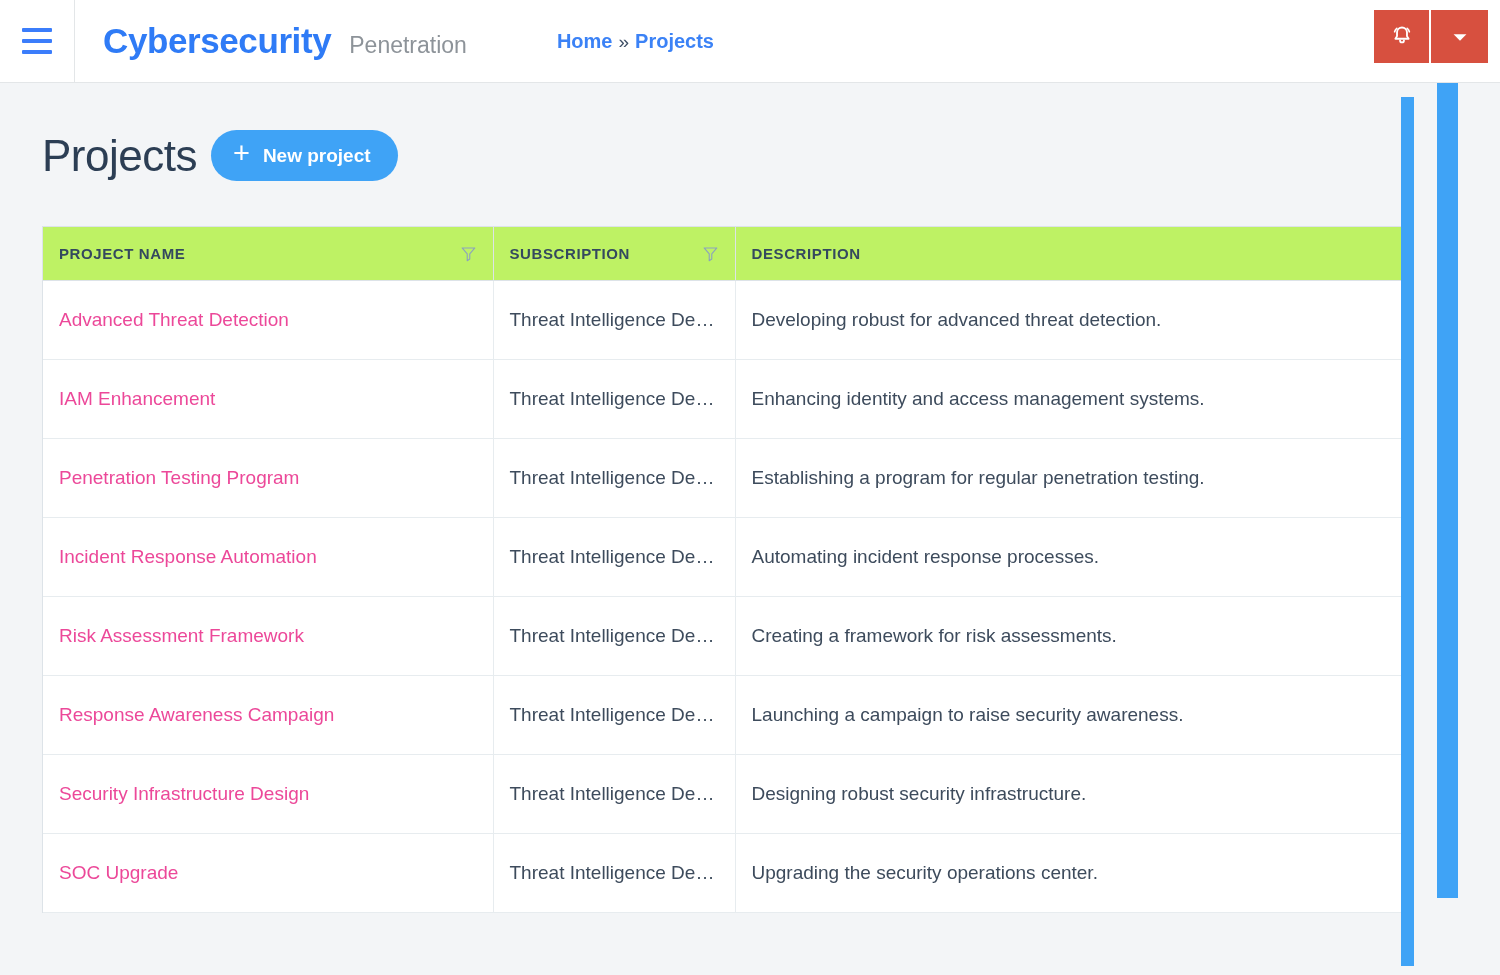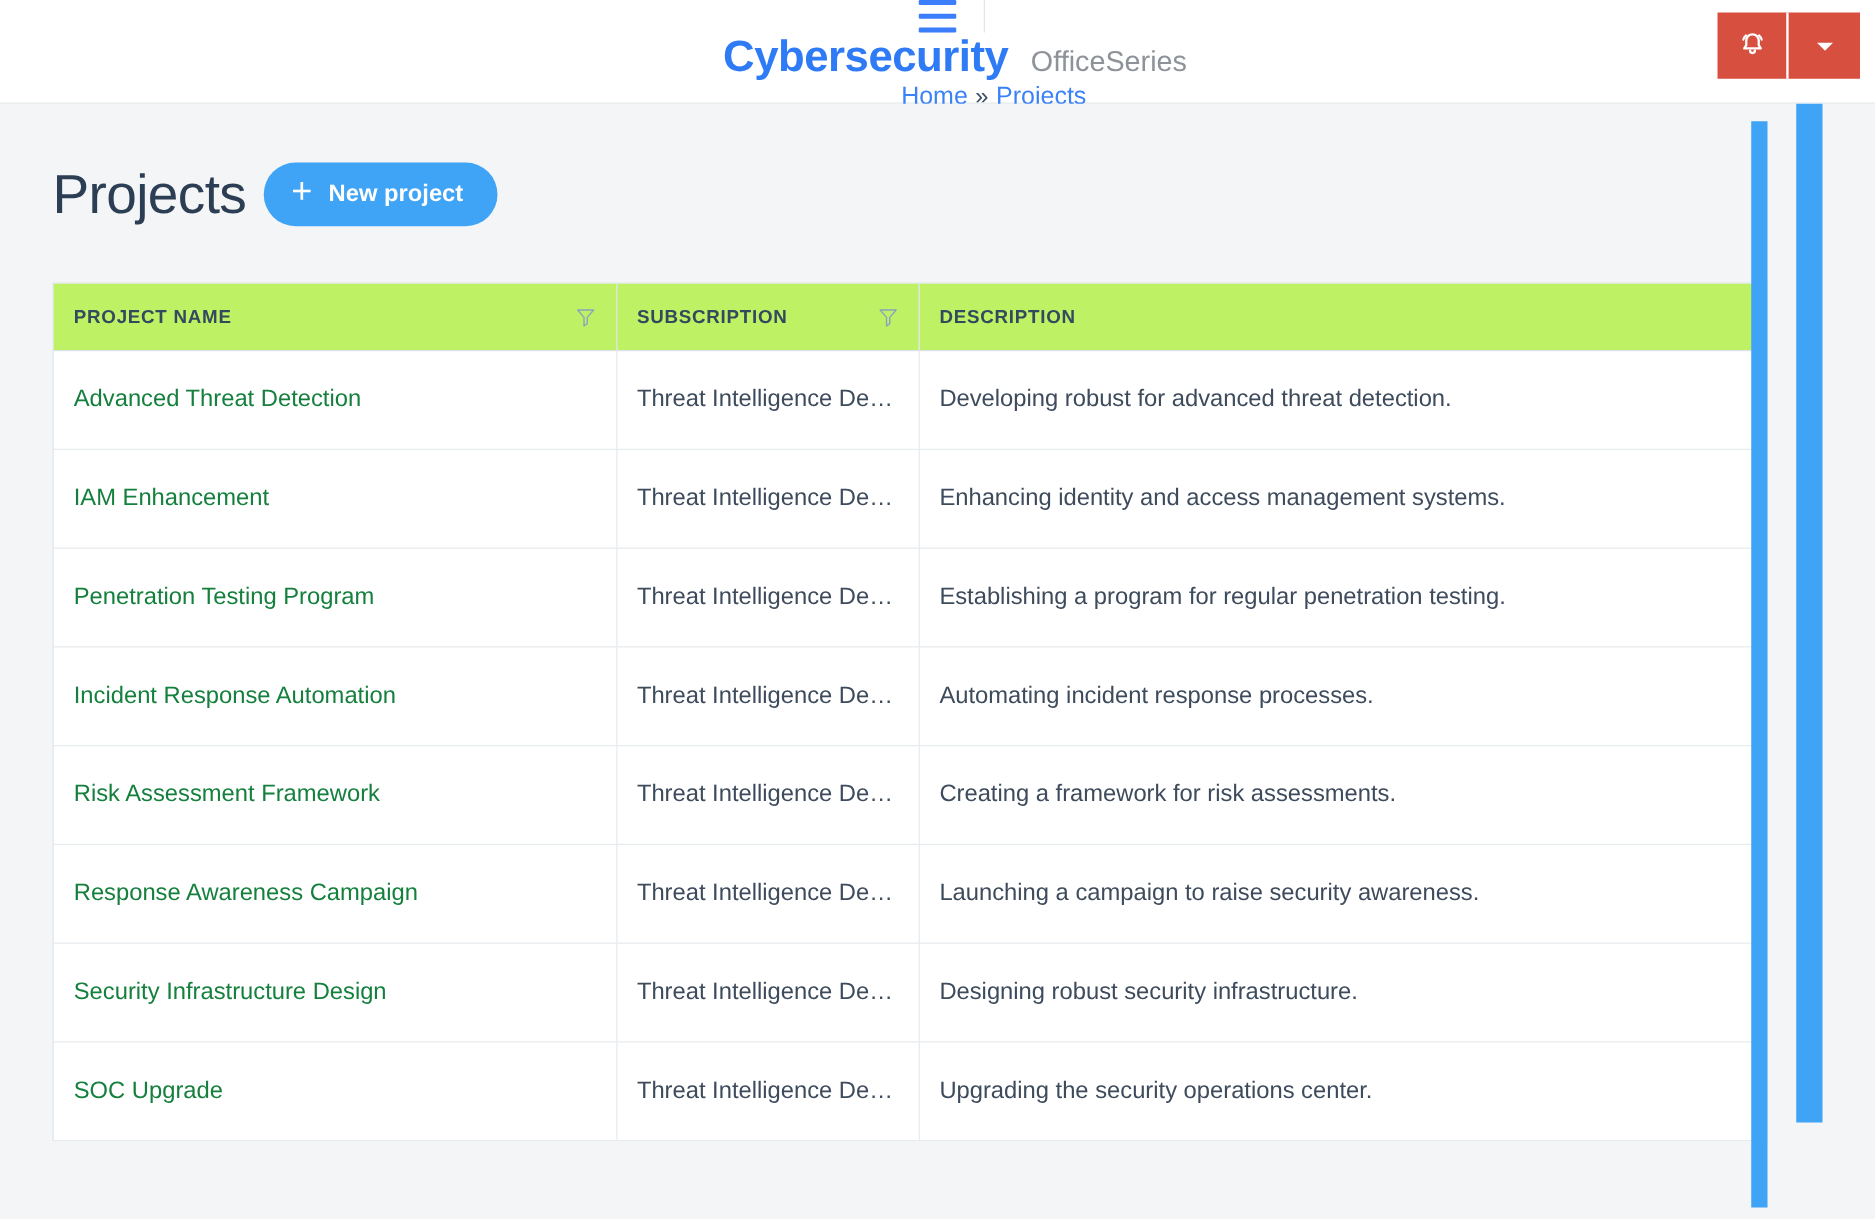--- a/index.html
+++ b/index.html
@@ -11,21 +11,20 @@
   }
 
   
   .topbar {
     position: relative;
     height: 83px;
     background: #ffffff;
     border-bottom: 1px solid #e3e6e8;
     display: flex;
     align-items: center;
-    flex-direction: column;
   }
   .hamburger {
     width: 75px; height: 83px;
     display: flex; flex-direction: column;
     align-items: center; justify-content: center;
     gap: 7px;
     cursor: pointer;
     border-right: 1px solid #e3e6e8;
   }
   .hamburger span {
@@ -54,20 +53,21 @@
     margin-left: 90px;
     font-size: 20px;
     color: #4a4f54;
     display: flex;
     align-items: baseline;
     gap: 4px;
   }
   .breadcrumb a {
     color: #3b82f6;
     text-decoration: none;
+    font-weight: bold;
   }
   .breadcrumb .sep { color: #3f4f66; font-size: 19px; padding: 0 2px; }
 
   .topbar-actions {
     position: absolute;
     right: 12px; top: 10px;
     display: flex;
     height: 53px;
   }
   .act-btn {
@@ -153,21 +153,21 @@
     color: #3d4b5c;
     padding: 0 16px;
     border-bottom: 1px solid #e7ecef;
     border-right: 1px solid #e7ecef;
     vertical-align: middle;
     white-space: nowrap;
     overflow: hidden;
   }
   tbody td:last-child { border-right: none; }
   tbody td a {
-    color: #15803d;
+    color: #ec4899;
     text-decoration: none;
     font-size: 19px;
   }
   .col-name { width: 450px; }
   .col-sub  { width: 242px; }
 
   
   .sb {
     position: absolute;
     background: #3fa3f6;
@@ -185,21 +185,21 @@
 <div class="topbar">
 
   <div class="hamburger">
     <span></span>
     <span></span>
     <span></span>
   </div>
 
   <div class="brand-wrap">
     <div class="brand">Cybersecurity</div>
-    <div class="brand-sub">OfficeSeries</div>
+    <div class="brand-sub">Penetration</div>
   </div>
 
   <div class="breadcrumb">
     <a href="#">Home</a>
     <span class="sep">»</span>
     <a href="#">Projects</a>
   </div>
 
   <div class="topbar-actions">
     <button class="act-btn bell">

